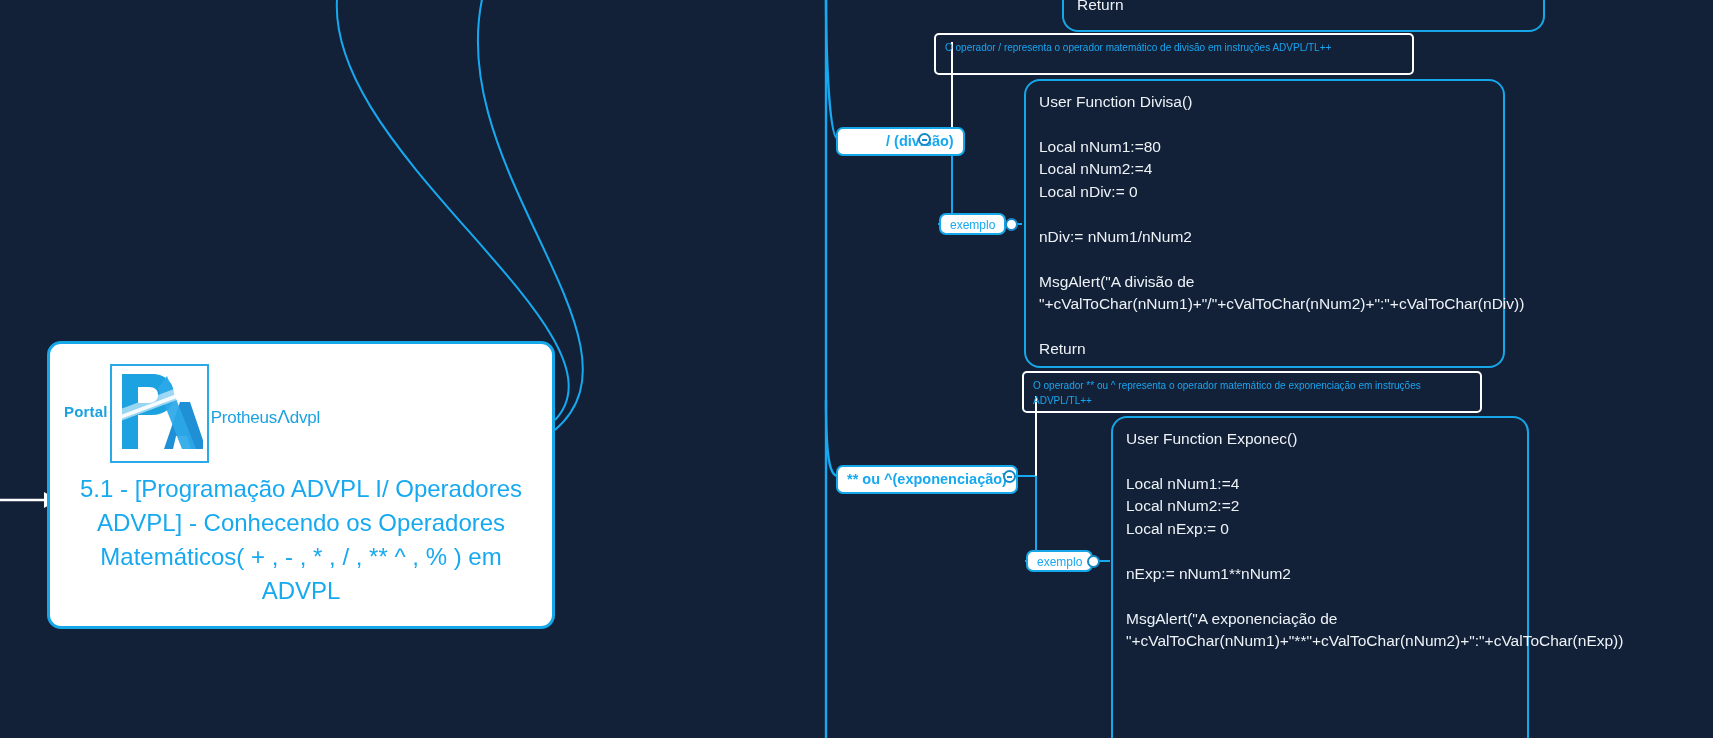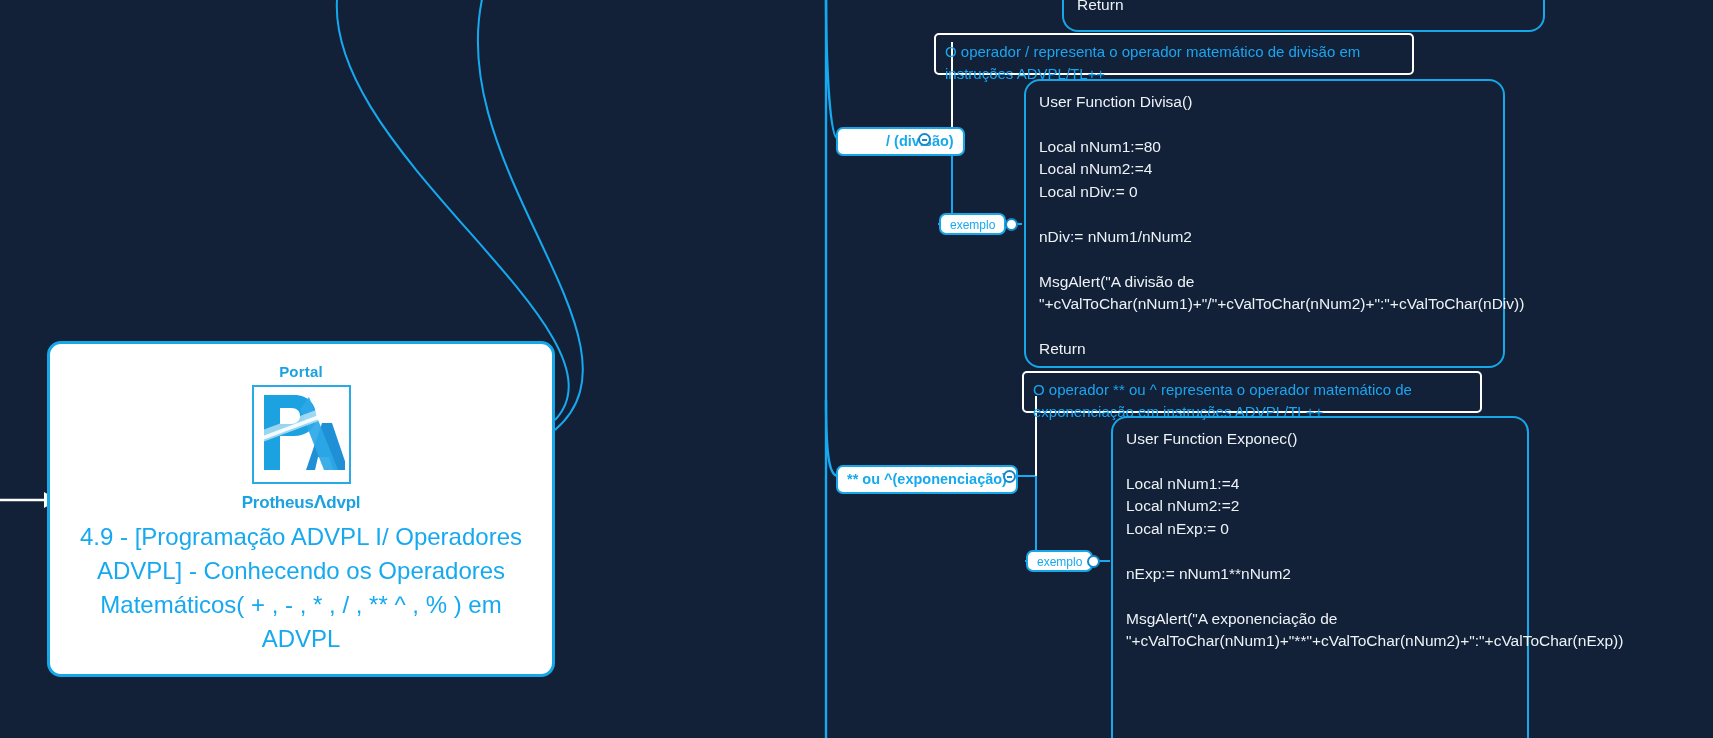--- a/index.html
+++ b/index.html
@@ -18,32 +18,32 @@
     position:absolute;
     left:47px;top:341px;
     width:508px;
     background:#ffffff;
     border:3px solid #16A7E8;
     border-radius:14px;
     box-sizing:border-box;
     padding:20px 14px 18px 14px;
     text-align:center;
   }
-  .logo-wrap{display:flex;flex-direction:column;align-items:center;gap:2px;}
+  .logo-wrap{display:flex;flex-direction:row;align-items:center;gap:2px;}
   .logo-portal{
     color:#1CA2E0;font-weight:bold;font-size:15px;letter-spacing:.2px;
     line-height:1;margin-bottom:4px;
   }
   .logo-mark{
     width:95px;height:95px;border:2px solid #29A9E8;
     position:relative;overflow:hidden;background:#fff;
   }
   .logo-mark svg{display:block;}
   .logo-name{
-    margin-top:6px;font-weight:bold;font-size:17px;color:#1CA2E0;
+    margin-top:6px;font-weight:normal;font-size:17px;color:#1CA2E0;
     letter-spacing:-.2px;line-height:1;white-space:nowrap;
   }
   .logo-name .caret{font-size:19px;}
   .central-title{
     margin-top:9px;
     color:#17A9F0;
     font-size:24px;
     line-height:1.42;
     font-weight:400;
   }
@@ -80,21 +80,21 @@
   }
   .node-dot.plain::after{display:none;}
 
   
   .note-box{
     position:absolute;
     border:2px solid #ffffff;
     border-radius:5px;
     background:transparent;
     color:#1BA5F0;
-    font-size:15px;
+    font-size:10px;
     line-height:1.45;
     padding:6px 8px 7px 9px;
     box-sizing:border-box;
   }
 
   
   .code-box{
     position:absolute;
     border:2px solid #16A7E8;
     border-radius:16px;
@@ -198,16 +198,16 @@
 
           <path d="M52 83 L68 36 L78 36 L94 83 L79 83 L75 70 L64 70 L61 83 Z" fill="#1F8FD6"></path>
           <path d="M55 10 L84 83 L70 83 L46 22 Z" fill="#2BA8E8" opacity="0.92"></path>
 
           <path d="M6 44 L86 14 L86 26 L6 56 Z" fill="#ffffff" opacity="0.55"></path>
           <path d="M6 50 L86 20 L86 24 L6 54 Z" fill="#ffffff" opacity="0.9"></path>
         </svg>
       </div>
       <div class="logo-name"><span>Protheus</span><span class="caret">Λ</span><span>dvpl</span></div>
     </div>
-    <div class="central-title">4.9 - [Programação ADVPL I/ Operadores ADVPL] - Conhecendo os Operadores Matemáticos( + , - , * ,  / ,  ** ^ , % ) em ADVPL</div>
+    <div class="central-title">5.1 - [Programação ADVPL I/ Operadores ADVPL] - Conhecendo os Operadores Matemáticos( + , - , * ,  / ,  ** ^ , % ) em ADVPL</div>
   </div>
 
 </div>
 
 </body></html>

